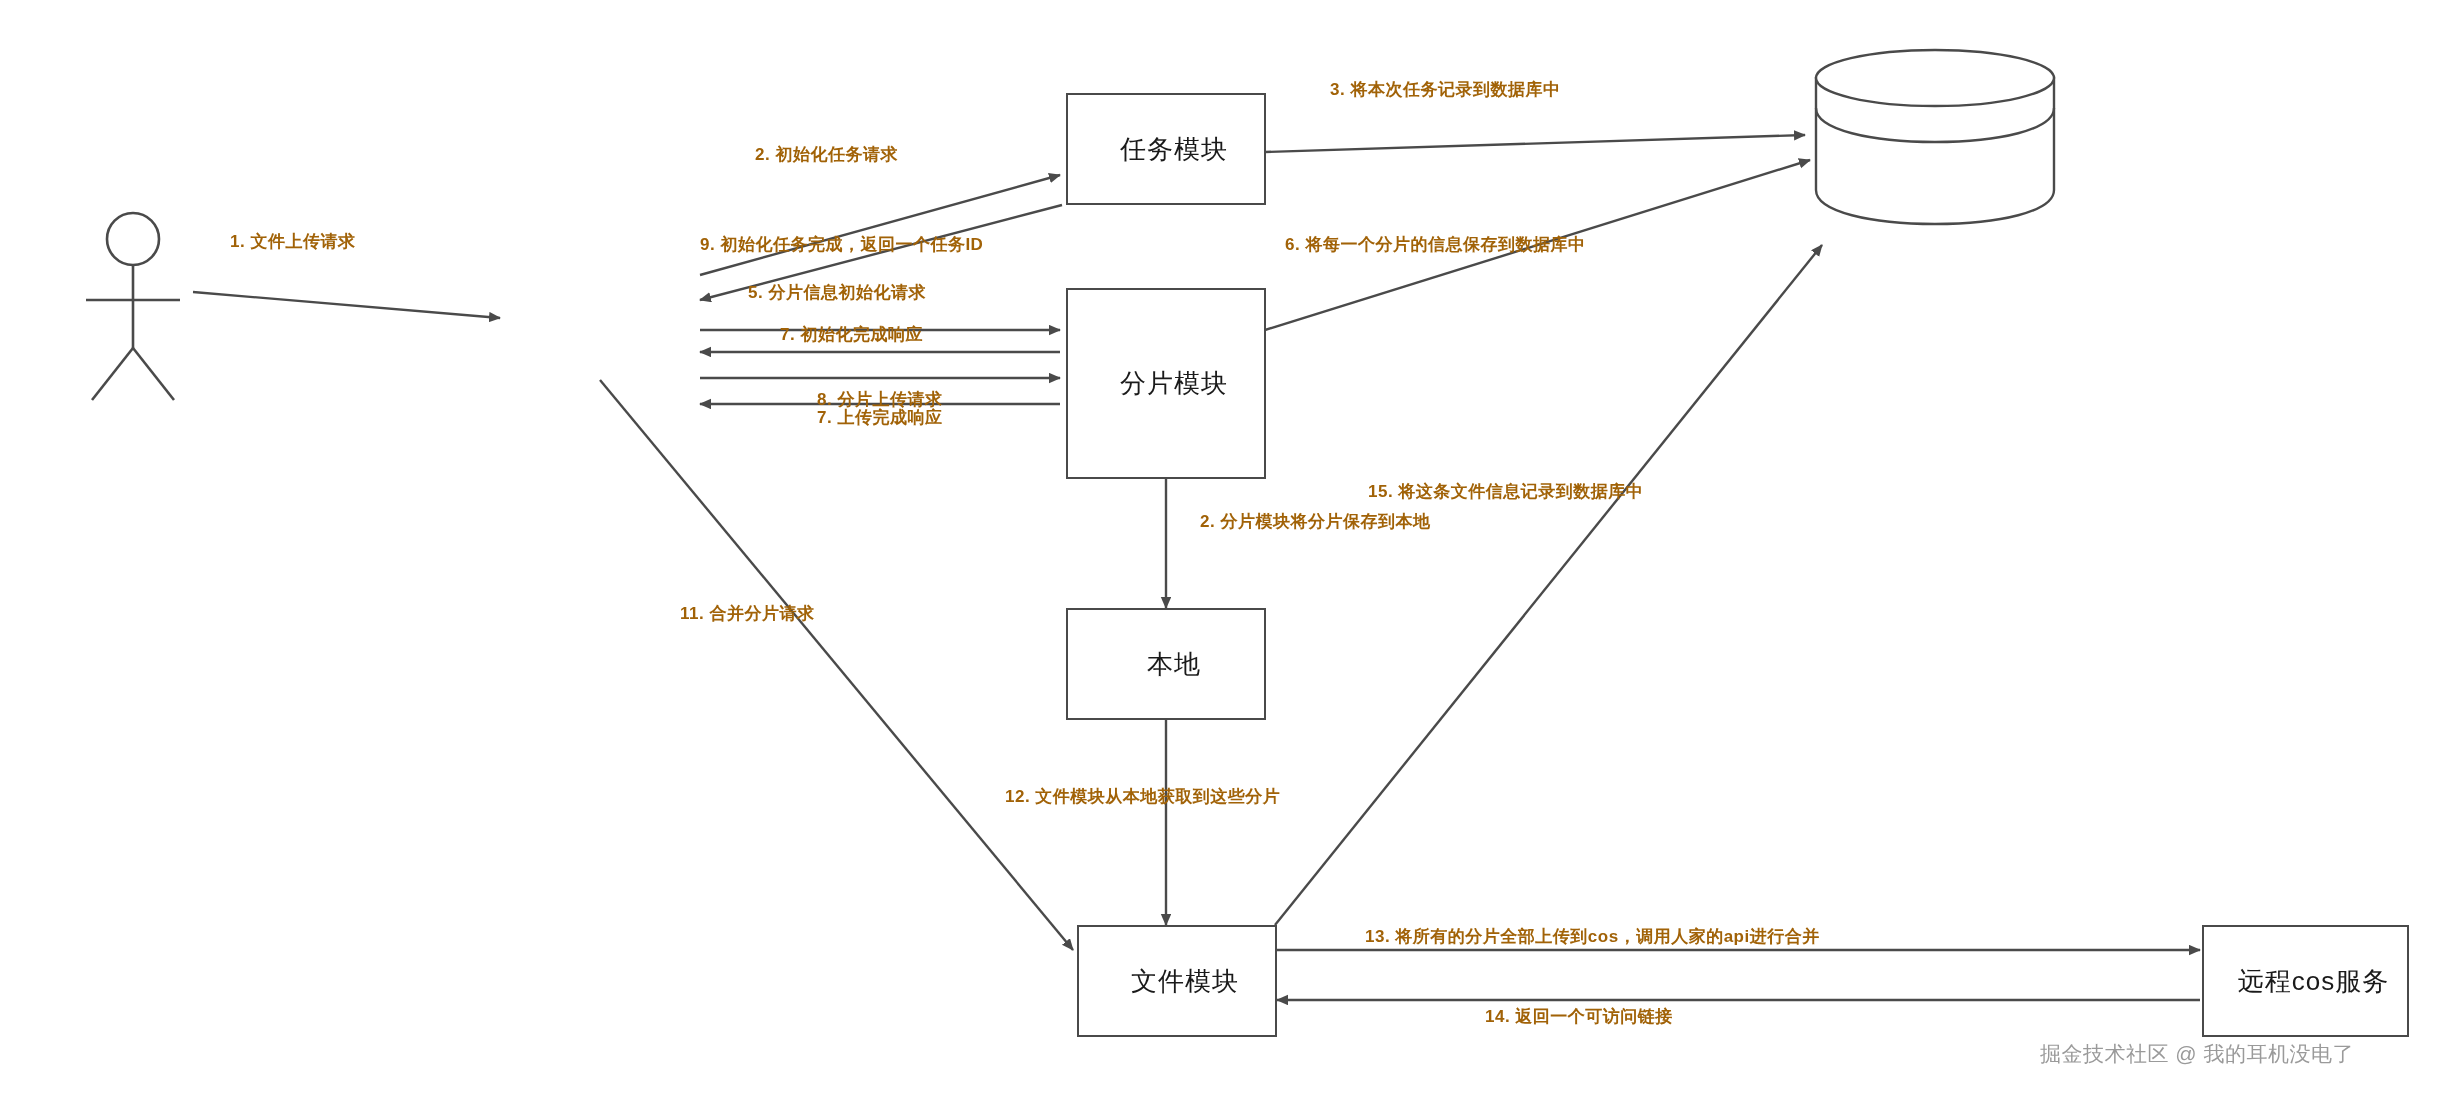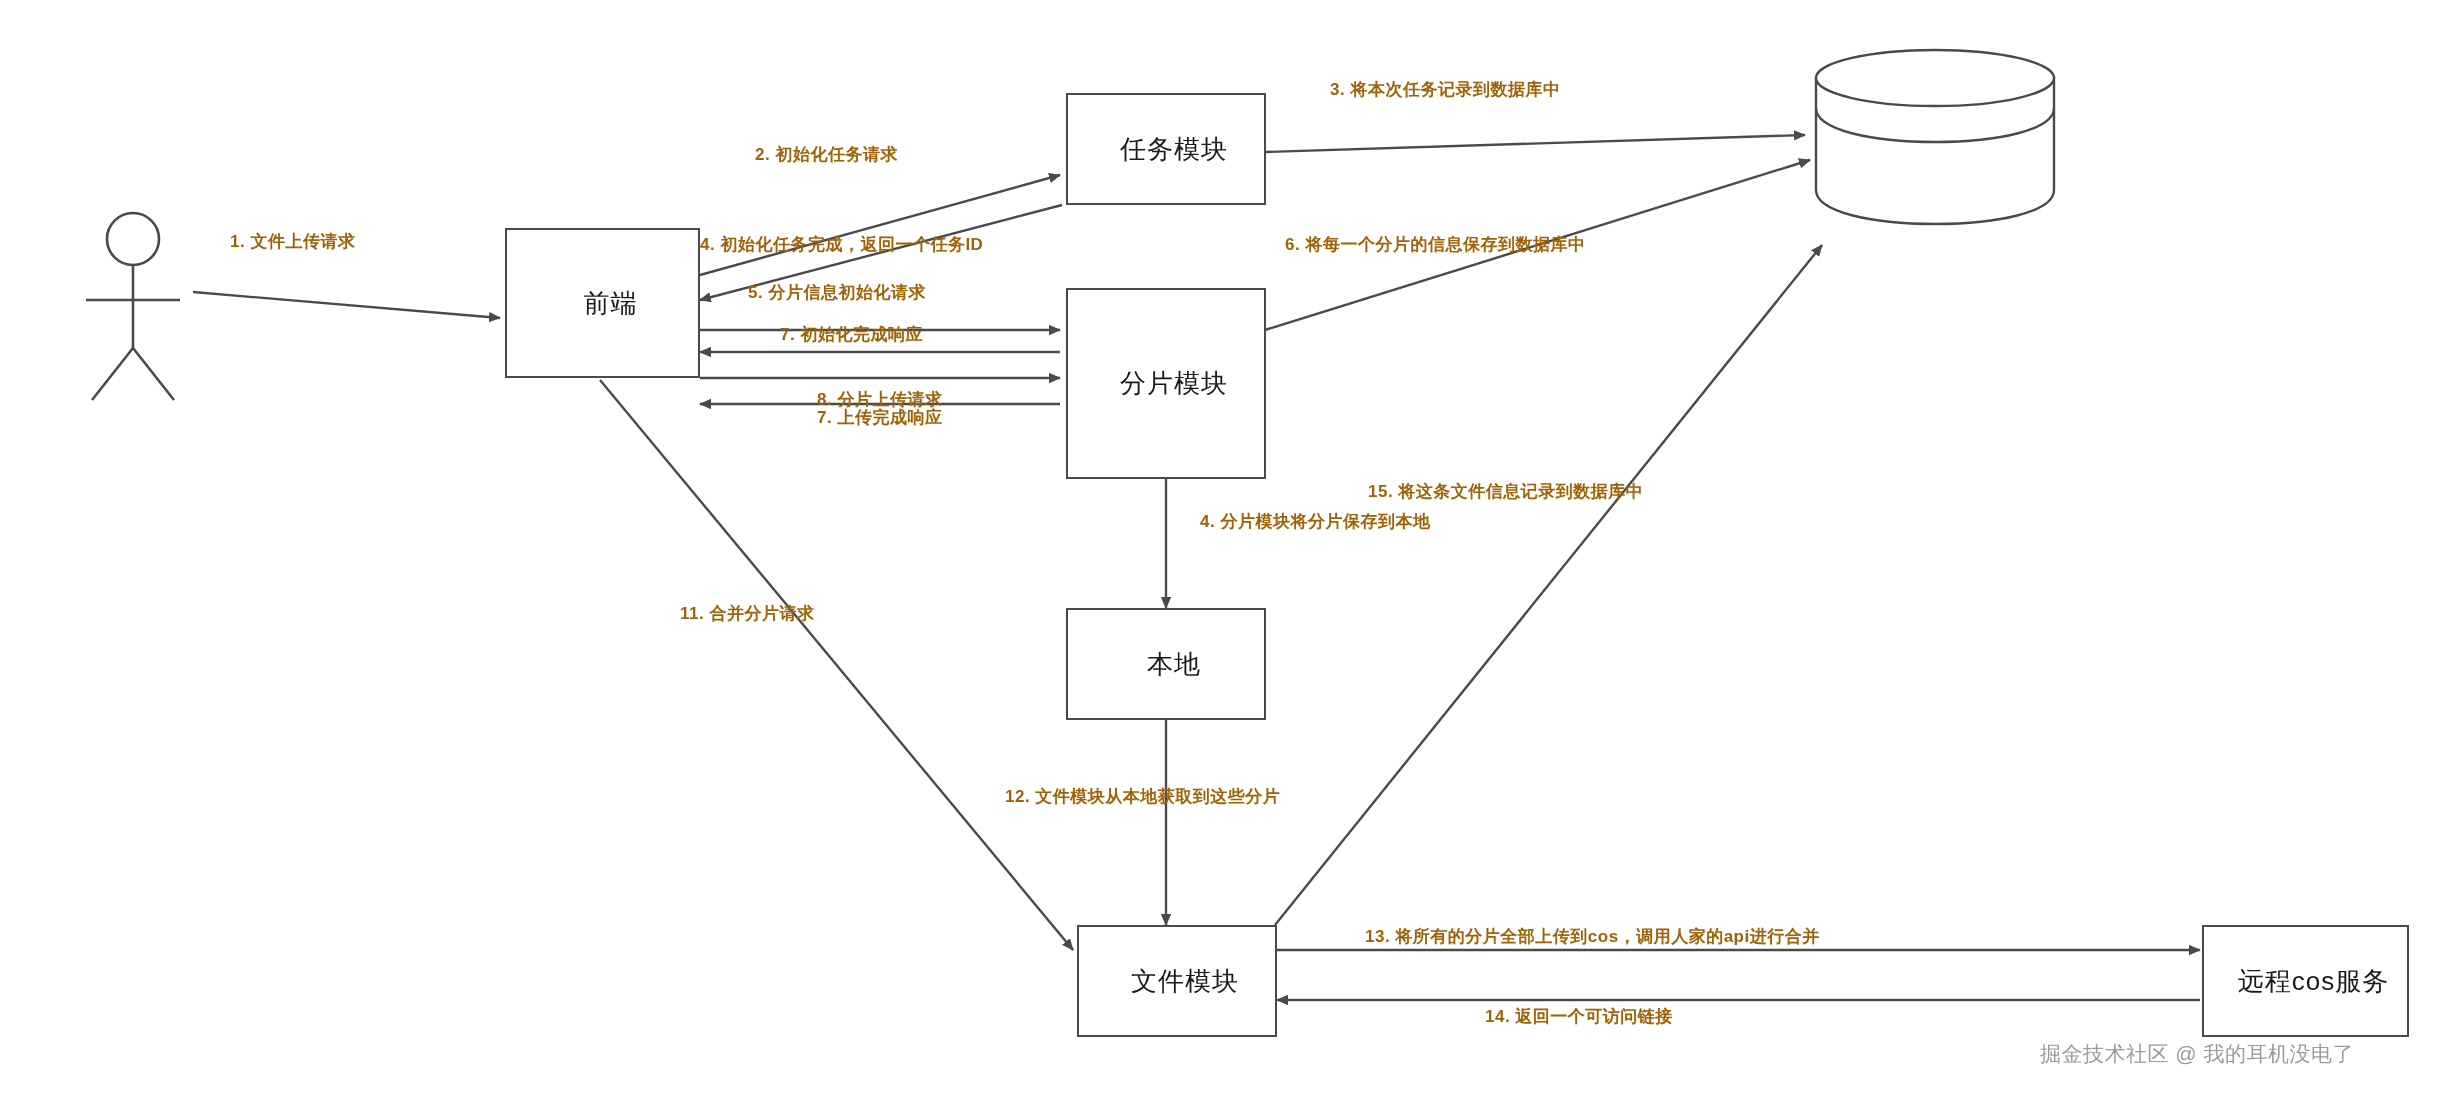--- a/index.html
+++ b/index.html
@@ -107,23 +107,20 @@
       <line x1="600" y1="380" x2="1073" y2="950" marker-end="url(#arrow)"></line>
 
       <line x1="1275" y1="925" x2="1822" y2="245" marker-end="url(#arrow)"></line>
 
       <line x1="1277" y1="950" x2="2200" y2="950" marker-end="url(#arrow)"></line>
 
       <line x1="2200" y1="1000" x2="1277" y2="1000" marker-end="url(#arrow)"></line>
     </g>
   </svg>
 
-  <div class="node-box" style="left:505px; top:228px; width:195px; height:150px;">
-    <span>前端</span>
-  </div>
 
   <div class="node-box" style="left:1066px; top:93px; width:200px; height:112px;">
     <span>任务模块</span>
   </div>
 
   <div class="node-box" style="left:1066px; top:288px; width:200px; height:191px;">
     <span>分片模块</span>
   </div>
 
   <div class="node-box" style="left:1066px; top:608px; width:200px; height:112px;">
@@ -137,31 +134,31 @@
   <div class="node-box" style="left:2202px; top:925px; width:207px; height:112px;align-items:center;">
     <span>远程cos服务</span>
   </div>
 
   <div class="edge-label" style="left:230px; top:230px;">1. 文件上传请求</div>
 
   <div class="edge-label" style="left:755px; top:143px;">2. 初始化任务请求</div>
 
   <div class="edge-label" style="left:1330px; top:78px;">3. 将本次任务记录到数据库中</div>
 
-  <div class="edge-label" style="left:700px; top:233px;">4. 初始化任务完成，返回一个任务ID</div>
+  <div class="edge-label" style="left:700px; top:233px;">9. 初始化任务完成，返回一个任务ID</div>
 
   <div class="edge-label" style="left:748px; top:281px;">5. 分片信息初始化请求</div>
 
   <div class="edge-label" style="left:1285px; top:233px;">6. 将每一个分片的信息保存到数据库中</div>
 
   <div class="edge-label" style="left:780px; top:323px;">7. 初始化完成响应</div>
 
   <div class="edge-label" style="left:817px; top:376px;margin-top:12px;">8. 分片上传请求</div>
 
-  <div class="edge-label" style="left:1200px; top:510px;">4. 分片模块将分片保存到本地</div>
+  <div class="edge-label" style="left:1200px; top:510px;">2. 分片模块将分片保存到本地</div>
 
   <div class="edge-label" style="left:817px; top:406px;">7. 上传完成响应</div>
 
   <div class="edge-label" style="left:680px; top:602px;">11. 合并分片请求</div>
 
   <div class="edge-label" style="left:1005px; top:785px;">12. 文件模块从本地获取到这些分片</div>
 
   <div class="edge-label" style="left:1365px; top:925px;">13. 将所有的分片全部上传到cos，调用人家的api进行合并</div>
 
   <div class="edge-label" style="left:1485px; top:1005px;">14. 返回一个可访问链接</div>

